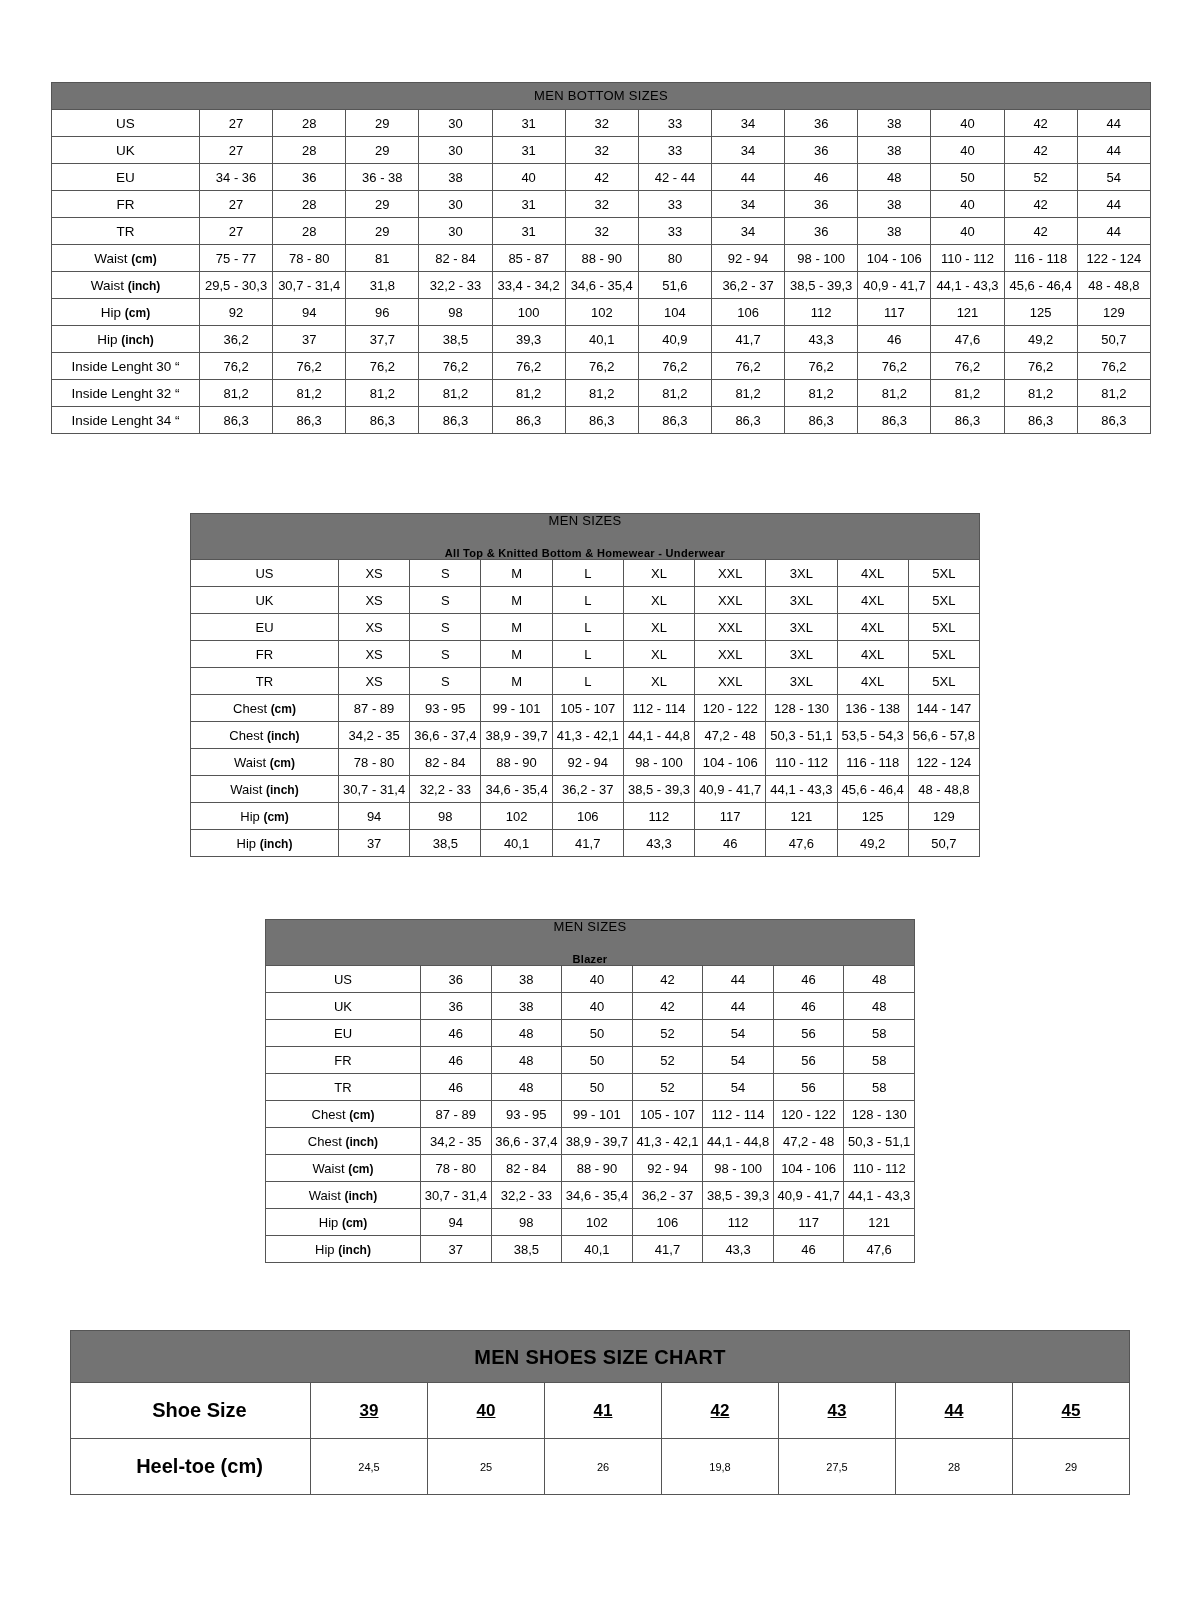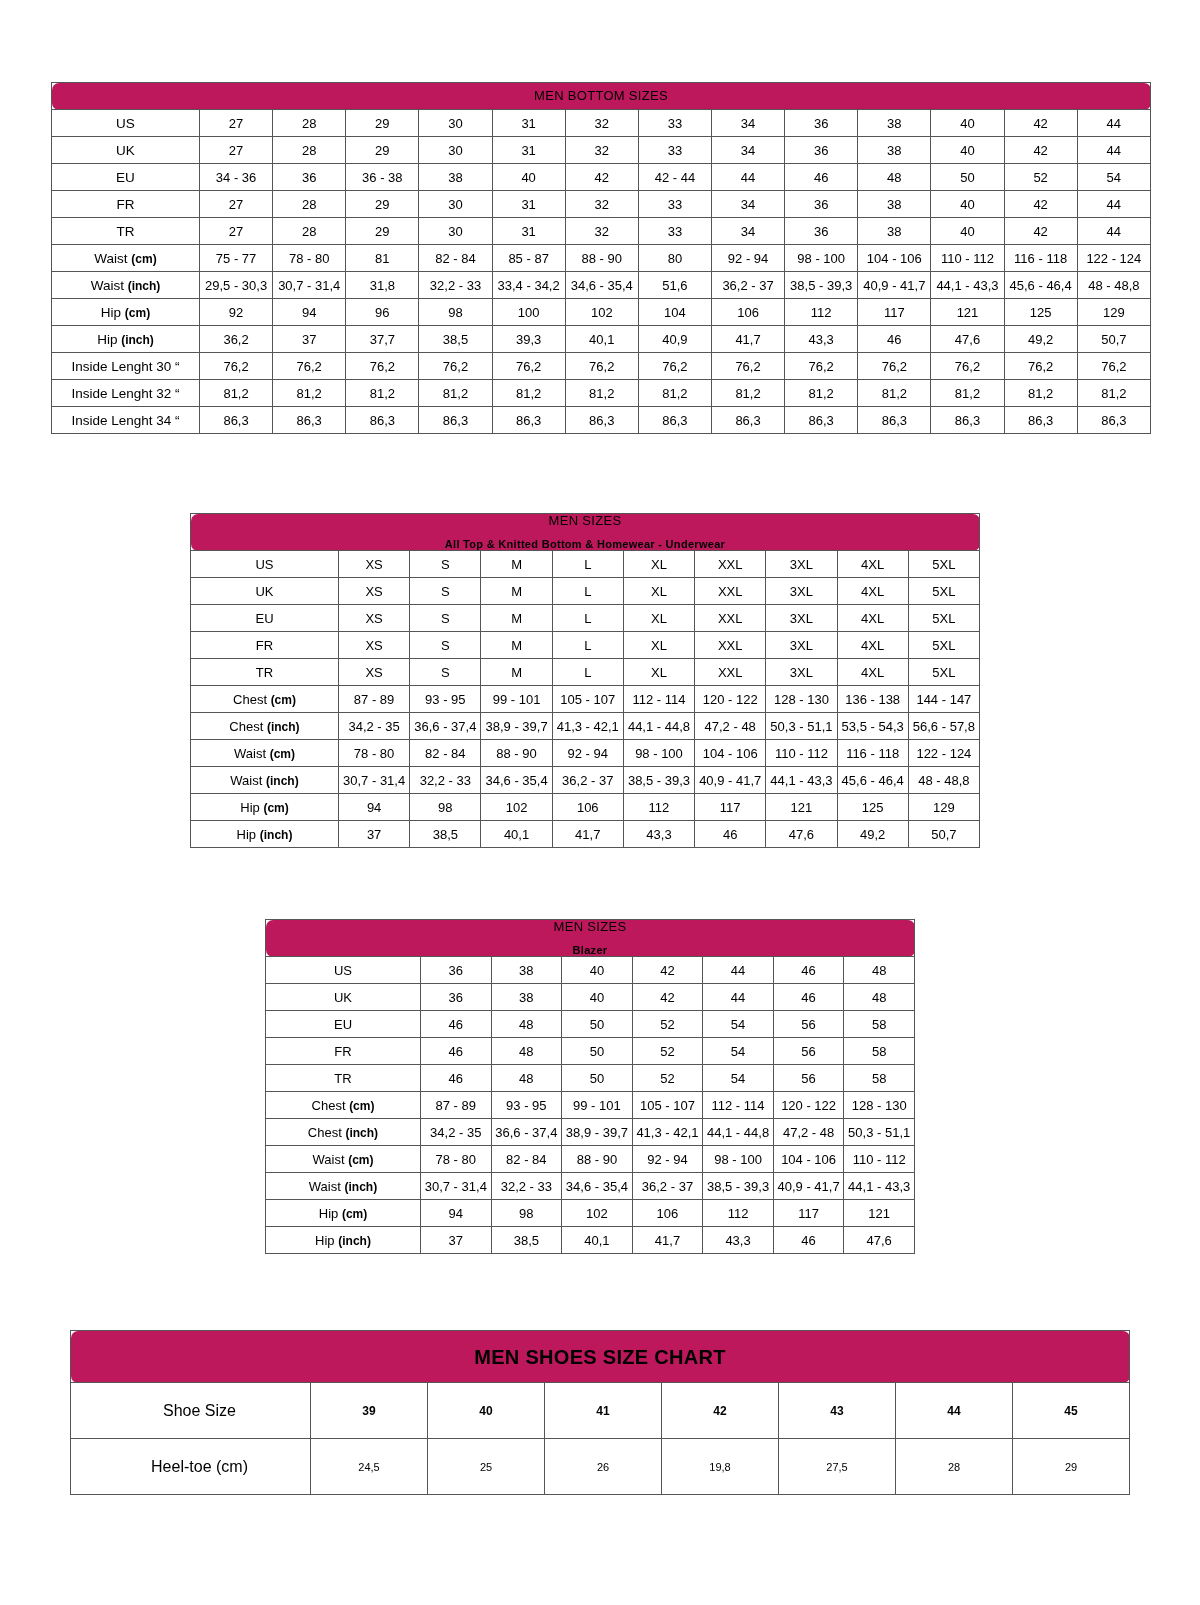--- a/index.html
+++ b/index.html
@@ -30,33 +30,32 @@
     border: 1px solid #555;
     text-align: center;
     vertical-align: middle;
     font-size: 13px;
     font-weight: normal;
     padding: 0;
     height: 27px;
     box-sizing: border-box;
   }
   .title-cell {
-    background: #be185d;
+    background: #737373;
     font-size: 18px;
     font-weight: bold;
     letter-spacing: 0.3px;
     height: 40px;
     line-height: 1.1;
-    border-radius: 7px;
   }
   .title-sub {
     display: block;
     font-size: 11px;
     font-weight: bold;
-    margin-top: 10px;
+    margin-top: 19px;
   }
   td.rowlabel {
     text-align: left;
     padding-left: 12px;
     font-weight: bold;
     font-size: 14px;
   }
   td.rowlabel .unit {
     font-size: 12px;
     font-weight: bold;
@@ -100,25 +99,25 @@
   #t3 .c-label { width: 155px; }
 
   
   #t4 {
     position: absolute;
     left: 70px;
     top: 1330px;
     width: 1060px;
   }
   #t4 td { height: 56px; font-size: 16px; font-weight: bold; }
-  #t4 td.rowlabel { font-size: 16px; font-weight: normal; padding-left: 18px; }
+  #t4 td.rowlabel { font-size: 20px; font-weight: bold; padding-left: 18px; }
   #t4 .title-cell { height: 52px; font-size: 20px; }
   #t4 td.val { font-weight: normal; font-size: 11px; }
   #t4 .c-label { width: 240px; }
-  #t4 .hdr { font-weight: bold; font-size: 12px; }
+  #t4 .hdr { font-weight: bold; font-size: 17px; text-decoration: underline; }
 </style>
 </head>
 <body>
 
 <div class="page">
 
   <table class="chart" id="t1">
     <colgroup>
       <col class="c-label">
       <col span="13">

